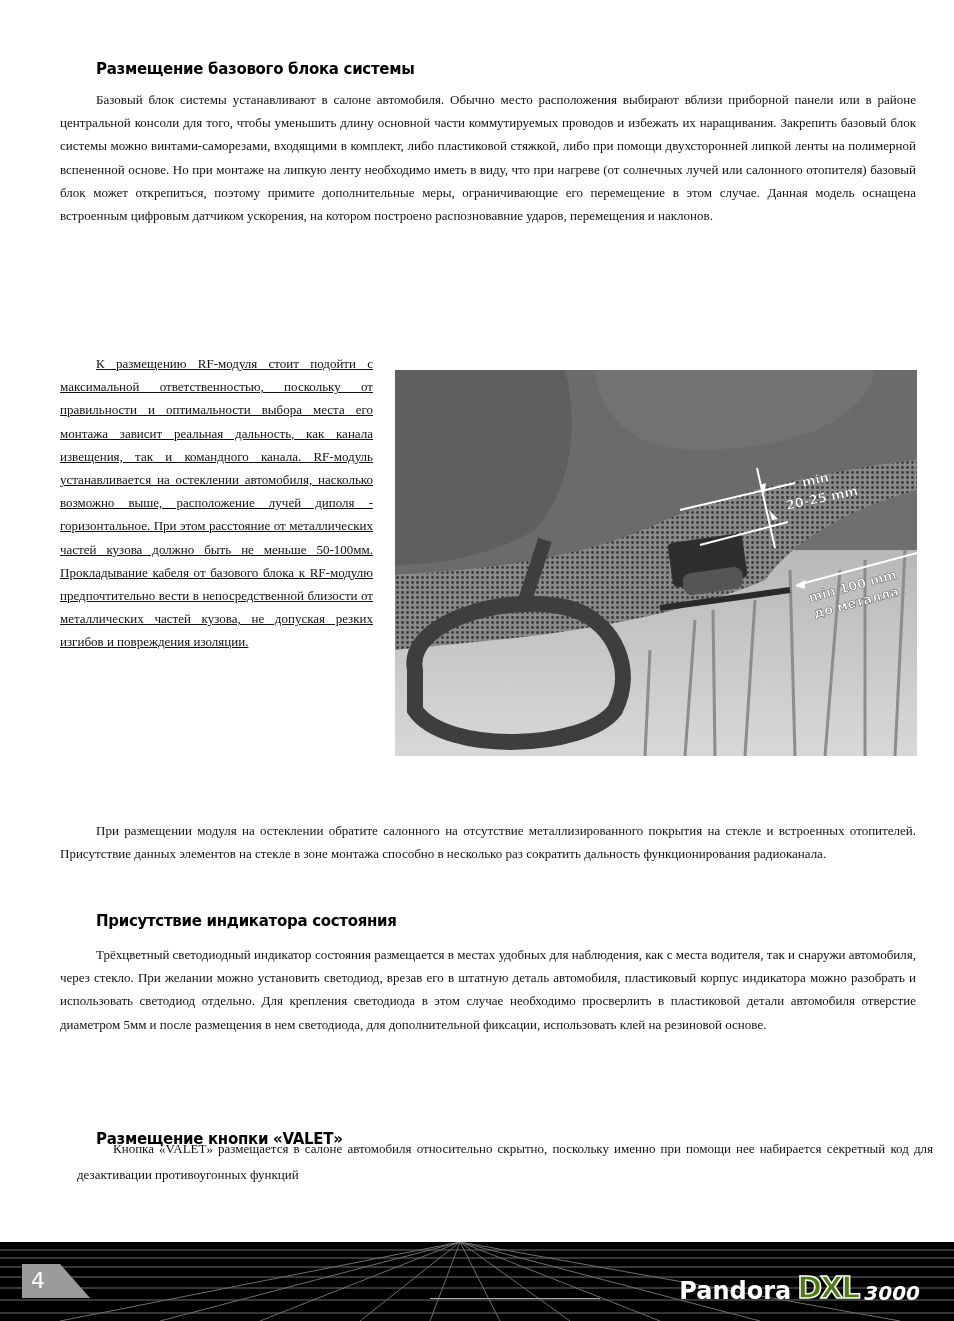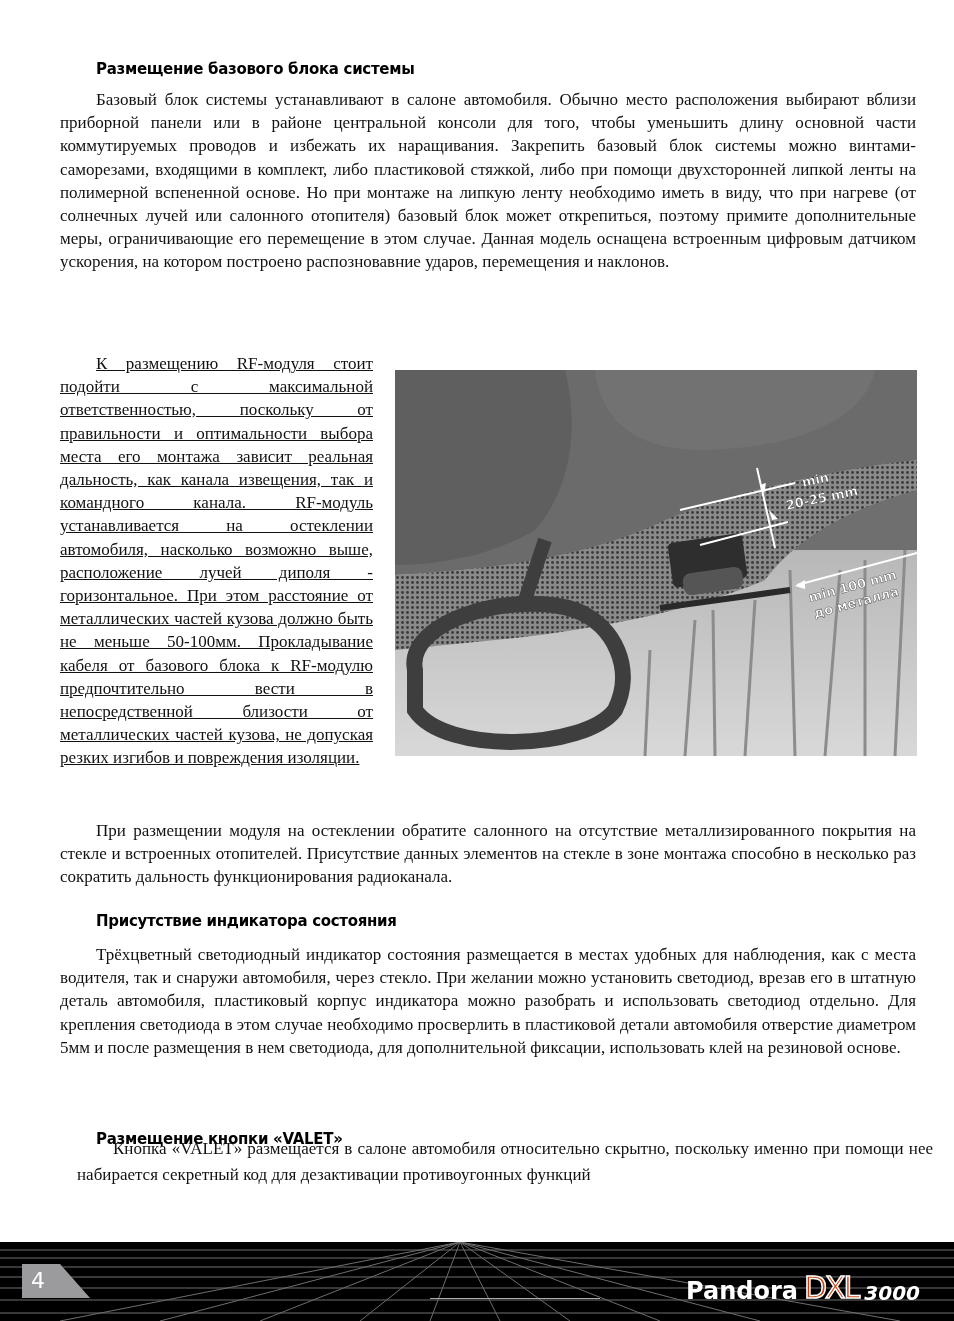--- a/index.html
+++ b/index.html
@@ -6,21 +6,21 @@
   body { width: 954px; height: 1321px; position: relative; overflow: hidden; }
   .page { position: absolute; left: 0; top: 0; width: 954px; height: 1321px; }
   .h {
     position: absolute; left: 96px;
     font-family: "DejaVu Sans", sans-serif; font-weight: bold;
     font-size: 15px; letter-spacing: -0.3px; color: #000;
     transform: scaleX(1.0);
   }
   .p {
     position: absolute; left: 60px; width: 856px;
-    font-family: "Liberation Serif", serif; font-size: 17px;
+    font-family: "Liberation Serif", serif; font-size: 13px;
     line-height: 23.2px; color: #111; text-align: justify;
     text-indent: 36px; margin: 0;
   }
   .p-narrow { width: 313px; left: 60px; text-decoration: underline; }
   .figure {
     position: absolute; left: 395px; top: 370px; width: 522px; height: 386px;
     overflow: hidden; background: #6f6f6f;
   }
   .figure svg { display: block; }
   .footer {
@@ -30,22 +30,22 @@
   .page-num {
     position: absolute; left: 31px; top: 22px; height: 34px; line-height: 34px;
     font-family: "DejaVu Sans", sans-serif; font-size: 22px; color: #ffffff;
   }
   .brand {
     position: absolute; right: 34px; top: 28px;
     font-family: "DejaVu Sans", sans-serif; font-weight: bold; color: #fff;
     font-size: 24px; display: flex; align-items: flex-end; gap: 6px;
   }
   .brand .dxl {
-    font-size: 30px; color: #c2410c; -webkit-text-stroke: 1.5px #fff;
-    letter-spacing: -2px; font-weight: normal;
+    font-size: 30px; color: #4d7c0f; -webkit-text-stroke: 1.5px #fff;
+    letter-spacing: -2px; font-weight: bold;
   }
   .brand .model { font-size: 20px; font-style: italic; }
   .brand-line {
     position: absolute; left: 430px; top: 56px; width: 170px; height: 1px; background: #aaa;
   }
 </style>
 </head>
 <body>
 
 <div class="page">

